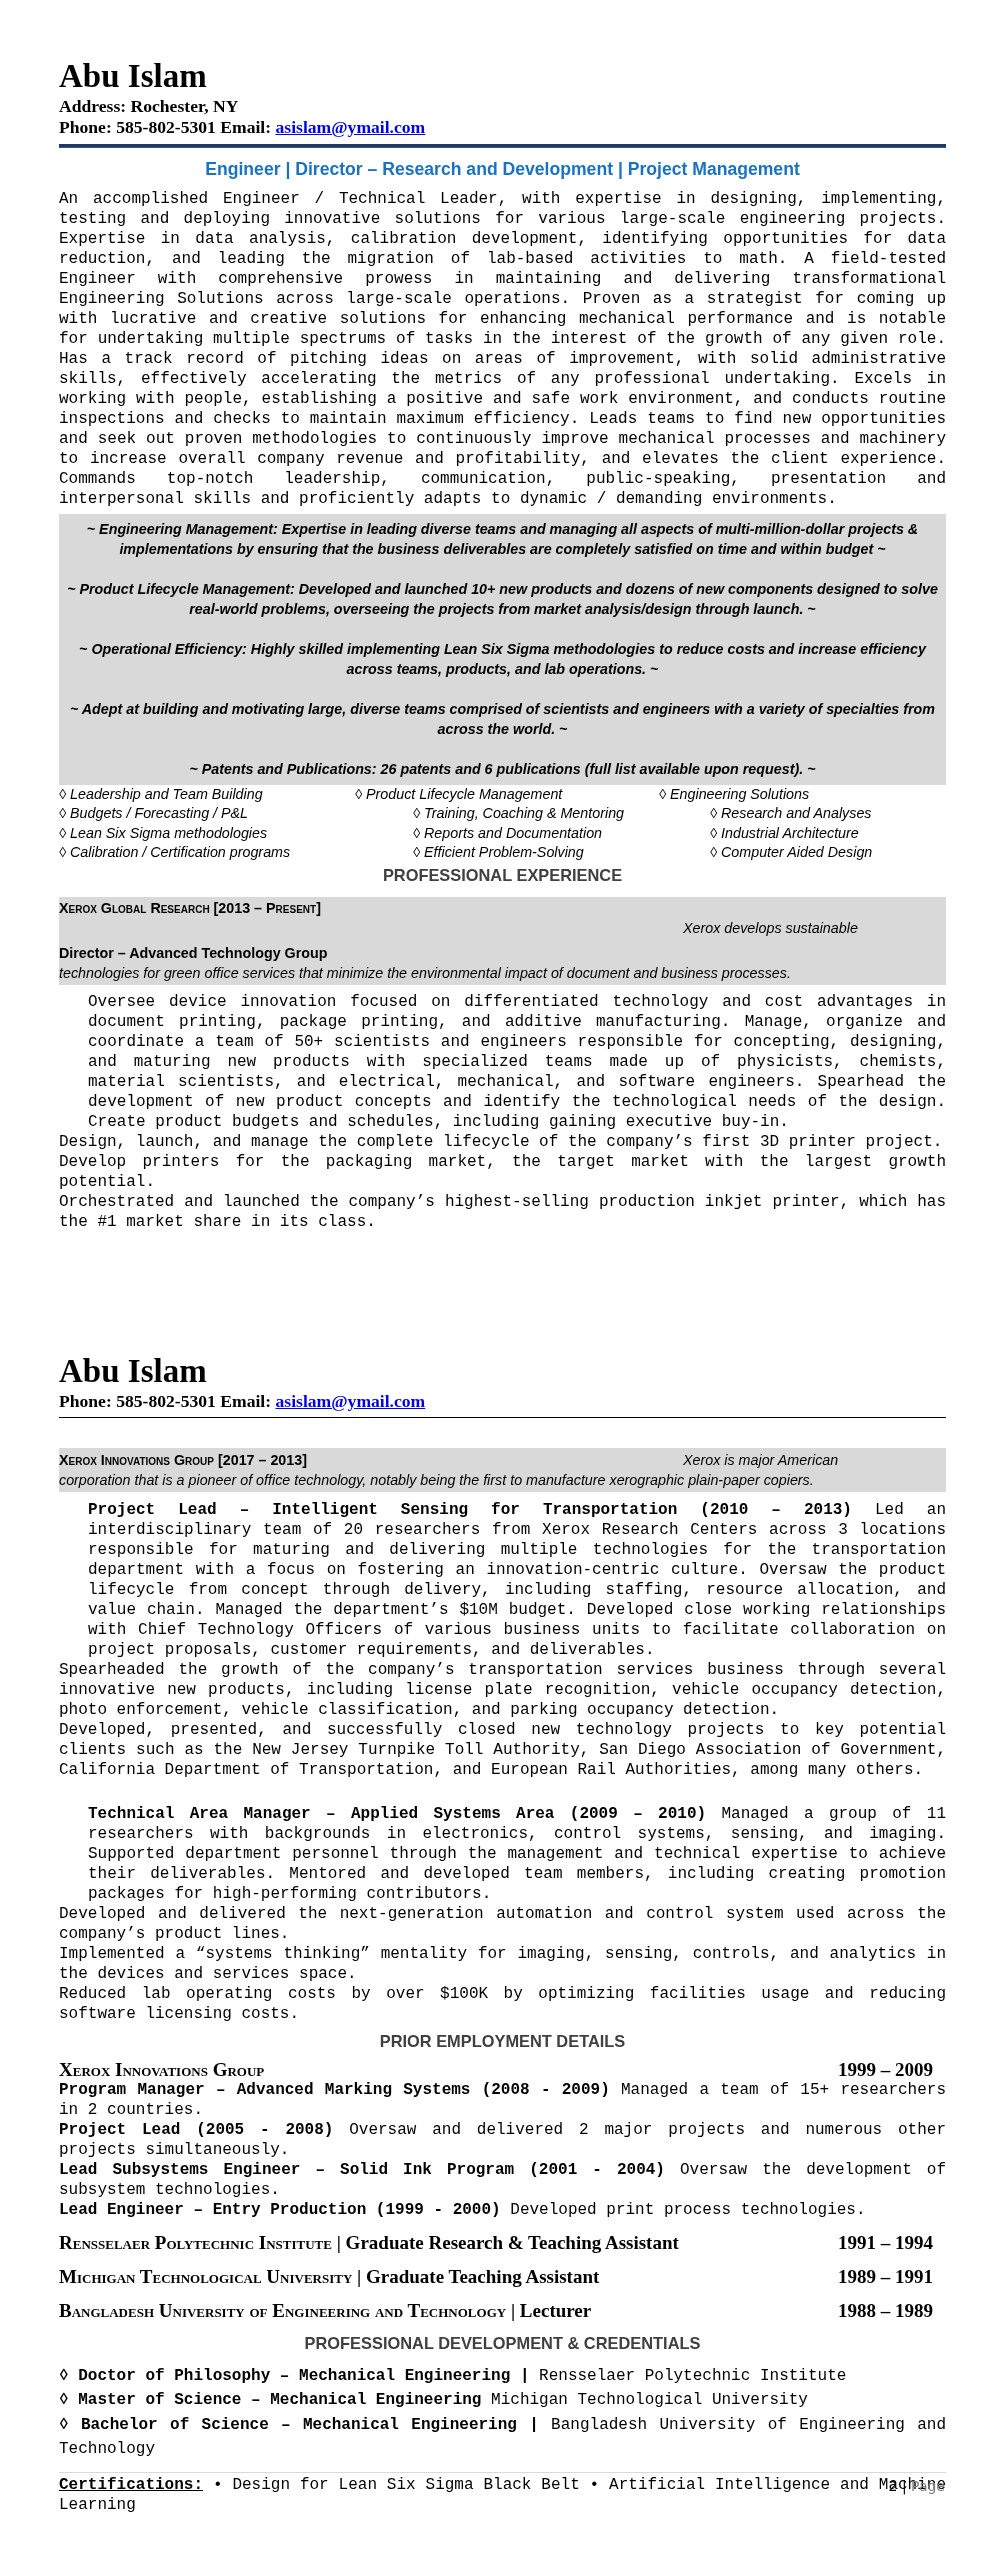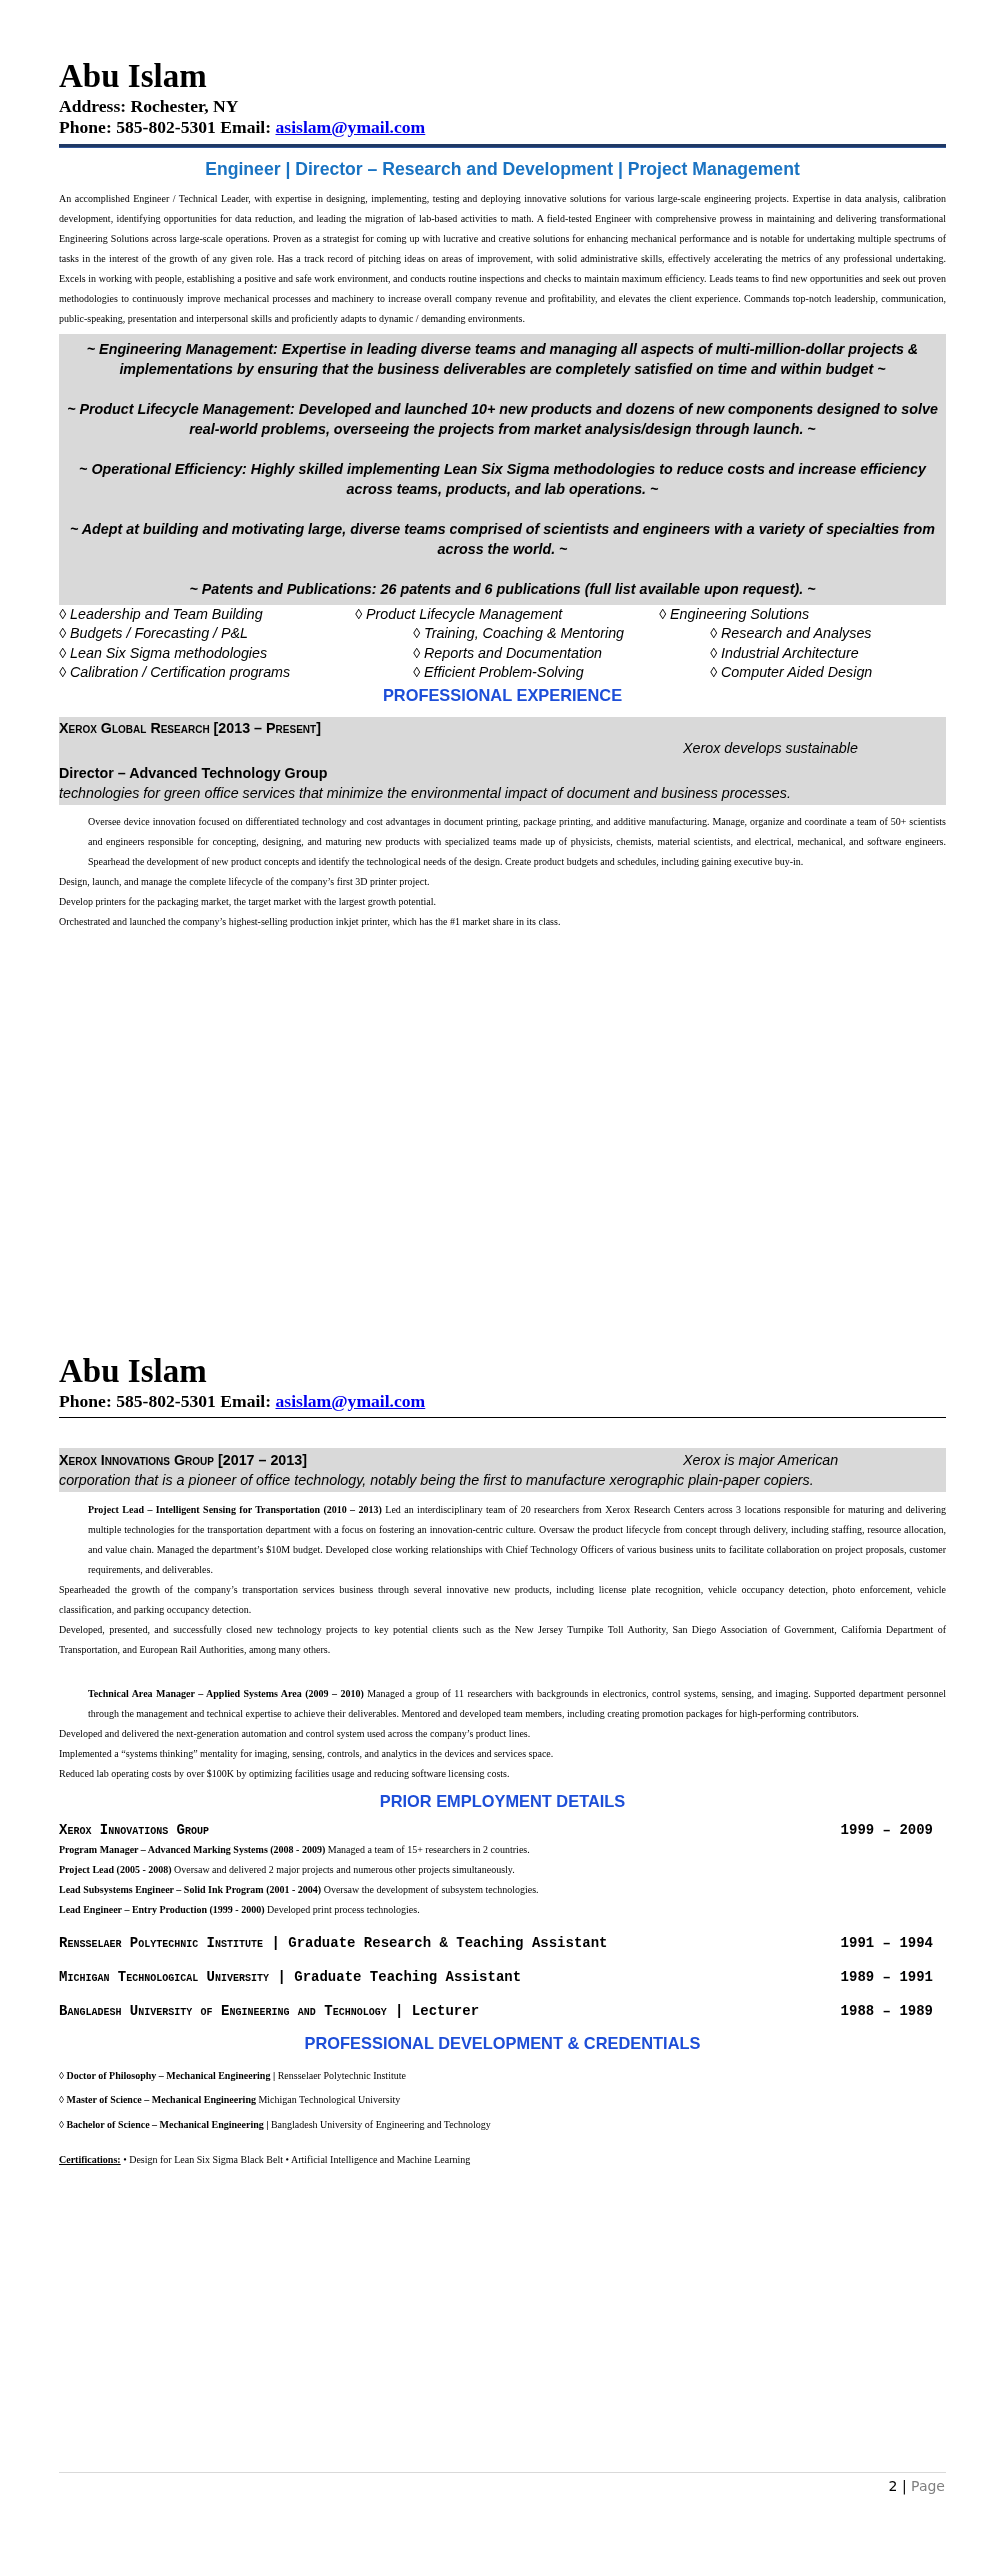--- a/index.html
+++ b/index.html
@@ -7,37 +7,37 @@
   .page { position: absolute; left: 59px; width: 887px; }
 
   .hdr { text-align: left; font-family: "Liberation Serif", serif; font-weight: bold; }
   .hdr-name { font-size: 33px; line-height: 39px; }
   .hdr-line { font-size: 17.6px; line-height: 21px; }
   .hdr-line a { color: #0000ee; text-decoration: underline; }
   .rule-blue { height: 3.5px; background: #1f3864; border-bottom: 1.2px solid #2f5597; margin-top: 5.9px; }
   .rule-black { height: 1.8px; background: #000; margin-top: 4.7px; }
 
   .title-blue { text-align: center; color: #1a73c2; font-family: "Liberation Sans", sans-serif; font-weight: bold; font-size: 17.6px; }
-  .section-title { text-align: center; color: #1d4ed8; font-family: "Liberation Sans", sans-serif; font-weight: bold; font-size: 16.4px; }
+  .section-title { text-align: center; color: #404040; font-family: "Liberation Sans", sans-serif; font-weight: bold; font-size: 16.4px; }
 
-  .body-text { font-family: Liberation Serif, serif; font-size: 10px; line-height: 20px; text-align: justify; }
+  .body-text { font-family: Liberation Mono, monospace; font-size: 16px; line-height: 20px; text-align: justify; }
   .highlights { background: #d9d9d9; padding: 4.7px 5.9px 5.9px; font-family: "Liberation Sans", sans-serif; font-weight: bold; font-style: italic; font-size: 14.3px; line-height: 20px; text-align: center; }
   .highlights p { margin: 0 0 20px 0; }
   .highlights p:last-child { margin-bottom: 0; }
 
   .skills { font-family: "Liberation Sans", sans-serif; font-style: italic; font-size: 14.3px; line-height: 19.3px; position: relative; height: 77px; }
   .skill { position: absolute; white-space: nowrap; }
 
   .company-box { background: #d9d9d9; font-family: "Liberation Sans", sans-serif; font-size: 14.3px; line-height: 20px; padding: 1.2px 0 2.3px 0; }
   .smallcaps { font-variant: small-caps; font-weight: bold; }
   .it { font-style: italic; }
   .bold { font-weight: bold; margin-top: 25px; }
   .indent { padding-left: 29px; }
 
-  .row-flex { display: flex; justify-content: space-between; font-family: Liberation Mono, monospace; font-size: 14px; line-height: 20px; }
+  .row-flex { display: flex; justify-content: space-between; font-family: Liberation Serif, serif; font-size: 19px; line-height: 20px; }
   .dates { font-weight: bold; padding-right: 13px; }
 
   .footer-rule { position: absolute; left: 59px; width: 887px; top: 2472px; height: 1.2px; background: #d9d9d9; }
   .footer { position: absolute; right: 50px; top: 2478px; font-family: "DejaVu Sans", sans-serif; font-size: 14px; }
   .footer .pg { color: #000; }
   .footer .sep { color: #000; }
   .footer .lbl { color: #7f7f7f; }
   .cert-label { font-weight: bold; text-decoration: underline; }
 </style>
 </head>

